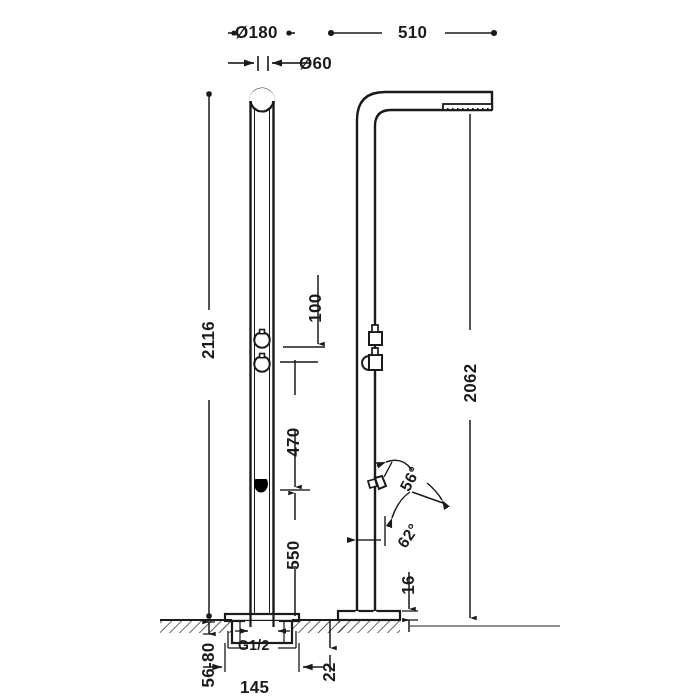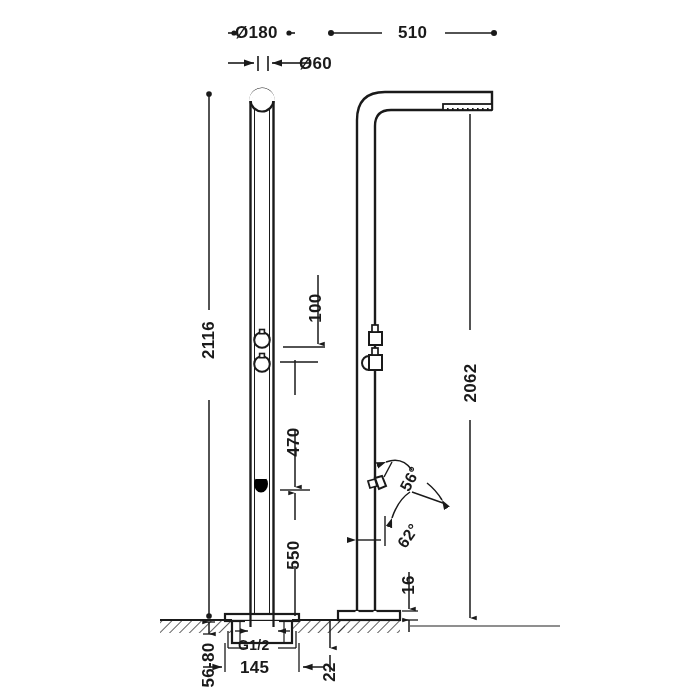--- a/index.html
+++ b/index.html
@@ -283,21 +283,21 @@
   <div class="dim-label vert" style="left:272px; top:432px; width:44px; text-align:center;">470</div>
 
   <div class="dim-label vert" style="left:272px; top:545px; width:44px; text-align:center;">550</div>
 
   <div class="dim-label vert" style="left:447px; top:373px; width:48px; text-align:center;">2062</div>
 
   <div class="dim-label vert" style="left:392px; top:575px; width:34px; text-align:center;">16</div>
 
   <div class="dim-label vert" style="left:313px; top:662px; width:34px; text-align:center;">22</div>
 
-  <div class="dim-label" style="left:240px; top:658px;text-align:center;">145</div>
+  <div class="dim-label" style="left:240px; top:678px;text-align:center;">145</div>
 
   <div class="dim-label" style="left:238px; top:637px; font-size:14px;">G1/2</div>
 
   <div class="dim-label ang ang-56" style="left:398px; top:470px;">56°</div>
 
   <div class="dim-label ang ang-62" style="left:396px; top:527px;">62°</div>
 
 </div>
 
 </body></html>

